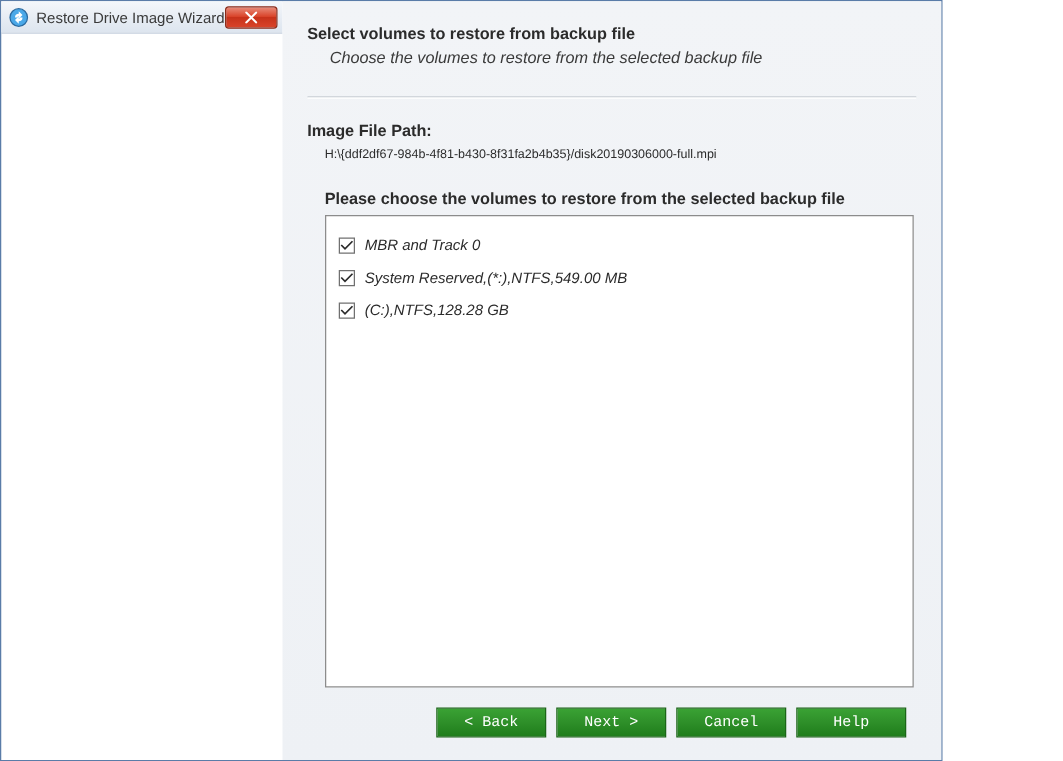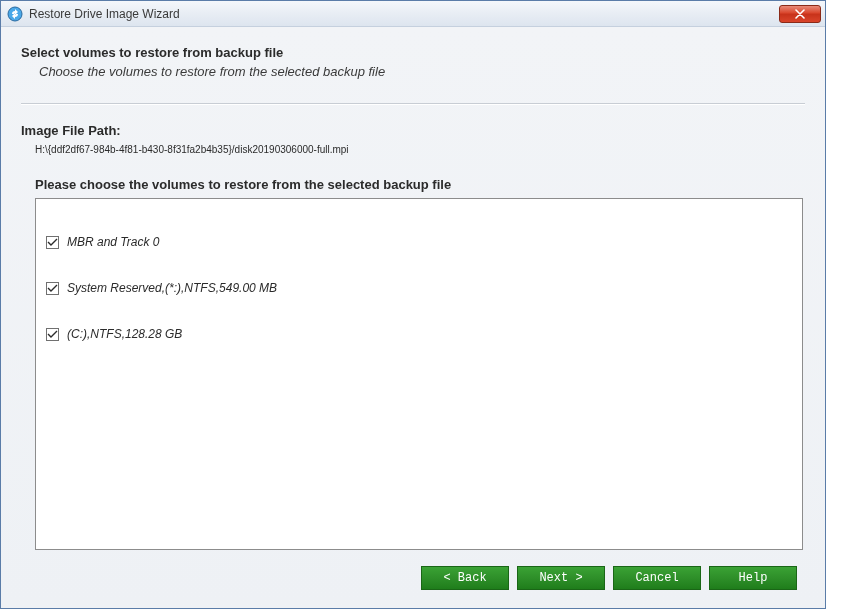--- a/index.html
+++ b/index.html
@@ -9,26 +9,26 @@
     }
     body {
       font-family: Tahoma, "Segoe UI", Arial, sans-serif;
       font-size: 12px;
       background: #ffffff;
       width: 850px;
       height: 609px;
       overflow: hidden;
     }
     .window {
-      width: 826px;
+      width: 754px;
       height: 609px;
       border: 1px solid #5a7ca8;
       background: #ffffff;
       display: flex;
-      flex-direction: column;
+      flex-direction: row;
     }
     .titlebar {
       height: 26px;
       background: linear-gradient(to bottom, #f4f7fb 0%, #e8edf4 50%, #dde5ef 100%);
       border-bottom: 1px solid #c5d0de;
       display: flex;
       align-items: center;
       padding: 0 4px;
     }
     .titlebar-icon {
@@ -117,21 +117,20 @@
       margin-left: 14px;
       margin-right: 2px;
       padding: 10px 10px;
       overflow: auto;
     }
     .volume-row {
       display: flex;
       align-items: center;
       padding: 6px 0;
       cursor: pointer;
-      margin-top: 20px;
     }
     .checkbox {
       width: 13px;
       height: 13px;
       border: 1px solid #707070;
       background: #ffffff;
       margin-right: 8px;
       display: flex;
       align-items: center;
       justify-content: center;

